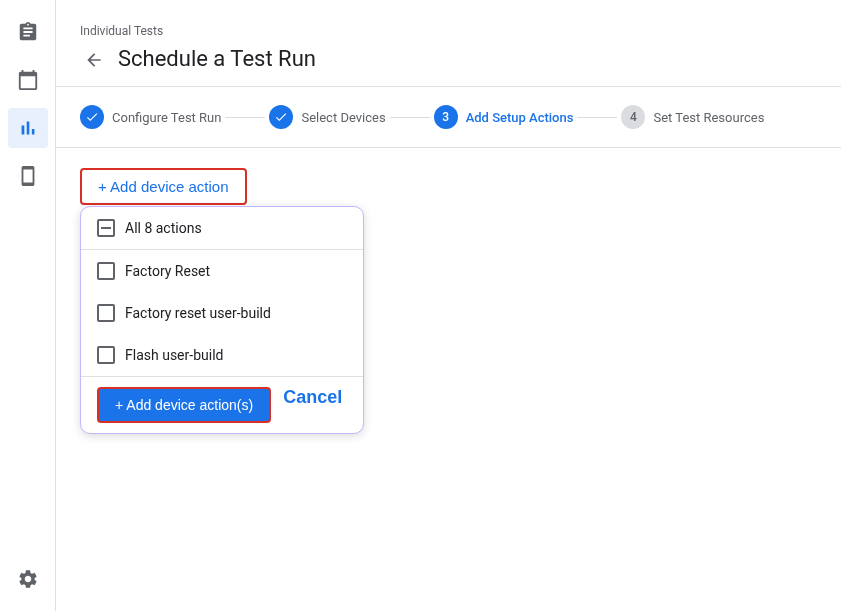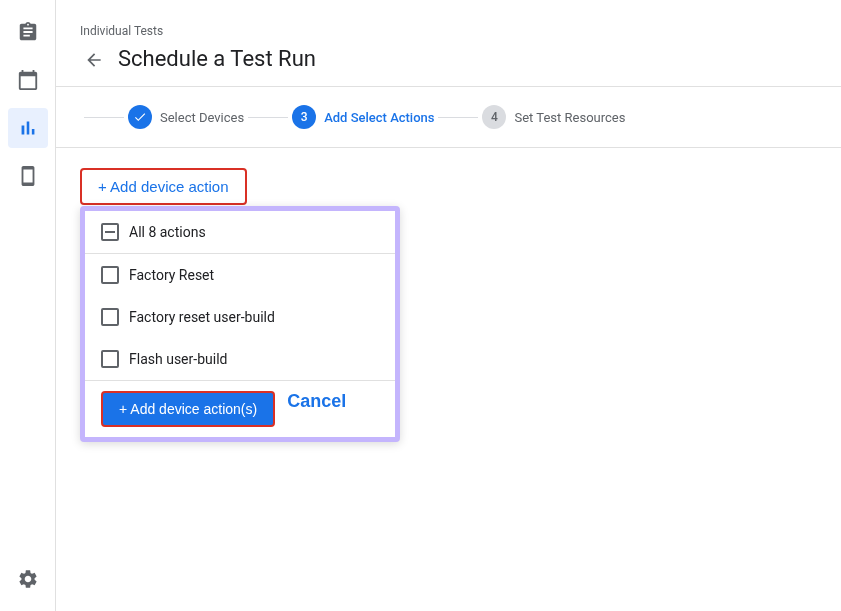--- a/index.html
+++ b/index.html
@@ -155,24 +155,24 @@
       cursor: pointer;
       font-size: 15px;
       font-weight: 500;
     }
 
     
     .dropdown-panel {
       position: absolute;
       top: 58px;
       left: 24px;
-      width: 320px;
+      width: 284px;
       background: #fff;
-      border: 5px solid #c4b5fd;
-      border-radius: 4px;
+      border: 1px solid #c4b5fd;
+      border-radius: 10px;
       box-shadow: 0 2px 10px rgba(0,0,0,0.15);
       z-index: 100;
     }
 
     .dropdown-item {
       display: flex;
       align-items: center;
       padding: 12px 16px;
       gap: 10px;
       cursor: pointer;
@@ -310,39 +310,47 @@
     <button class="back-btn">
       <svg width="20" height="20" viewBox="0 0 24 24" fill="#5f6368">
         <path d="M20 11H7.83l5.59-5.59L12 4l-8 8 8 8 1.41-1.41L7.83 13H20v-2z"></path>
       </svg>
     </button>
     <h1 class="page-title">Schedule a Test Run</h1>
   </div>
 
   <div class="stepper">
 
-
-    <div class="step-connector"></div>
-
     <div class="step">
       <div class="step-circle complete">
         <svg width="14" height="14" viewBox="0 0 24 24" fill="white">
           <path d="M9 16.17L4.83 12l-1.42 1.41L9 19 21 7l-1.41-1.41z"></path>
         </svg>
       </div>
+      <span class="step-label">Configure Test Run</span>
+    </div>
+
+    <div class="step-connector"></div>
+
+    <div class="step">
+      <div class="step-circle complete">
+        <svg width="14" height="14" viewBox="0 0 24 24" fill="white">
+          <path d="M9 16.17L4.83 12l-1.42 1.41L9 19 21 7l-1.41-1.41z"></path>
+        </svg>
+      </div>
       <span class="step-label">Select Devices</span>
     </div>
 
     <div class="step-connector"></div>
 
     <div class="step">
       <div class="step-circle active">
         <span>3</span>
       </div>
-      <span class="step-label active">Add Select Actions</span>
+      <span class="step-label active">Add Setup Actions</span>
     </div>
 
     <div class="step-connector"></div>
 
     <div class="step">
       <div class="step-circle inactive">
         <span>4</span>
       </div>
       <span class="step-label">Set Test Resources</span>
     </div>

